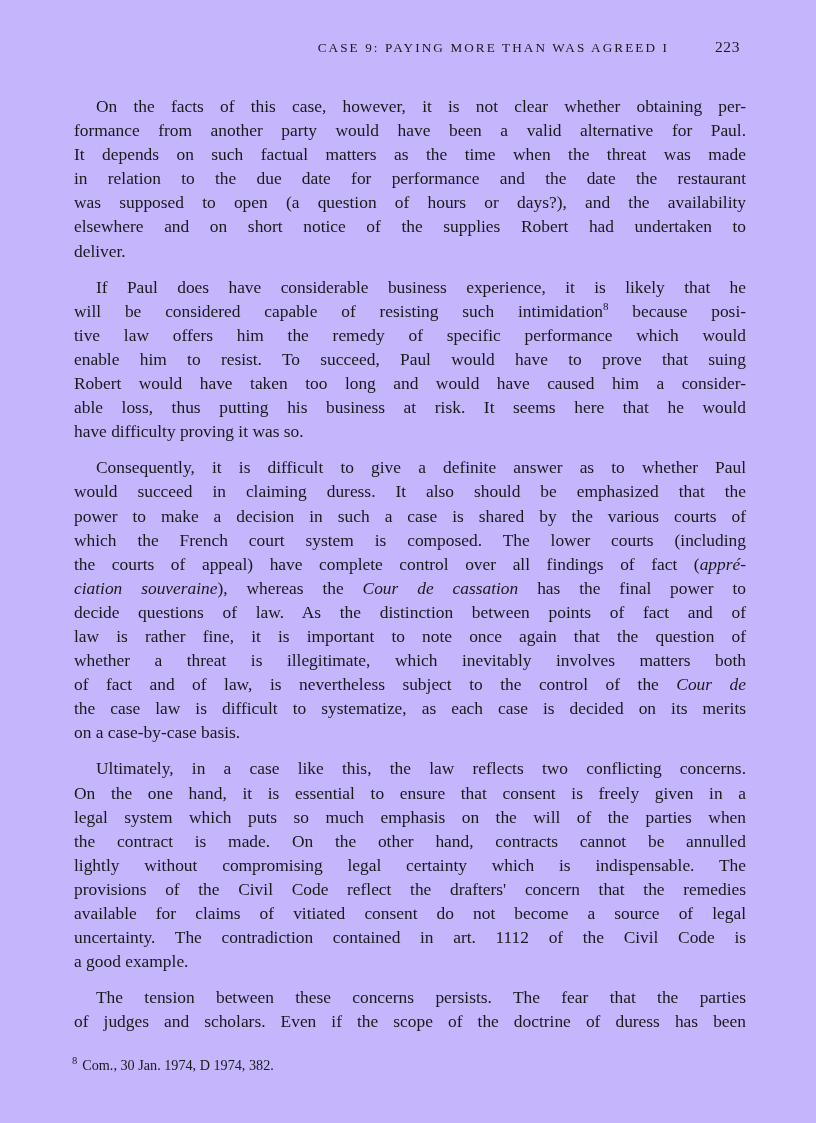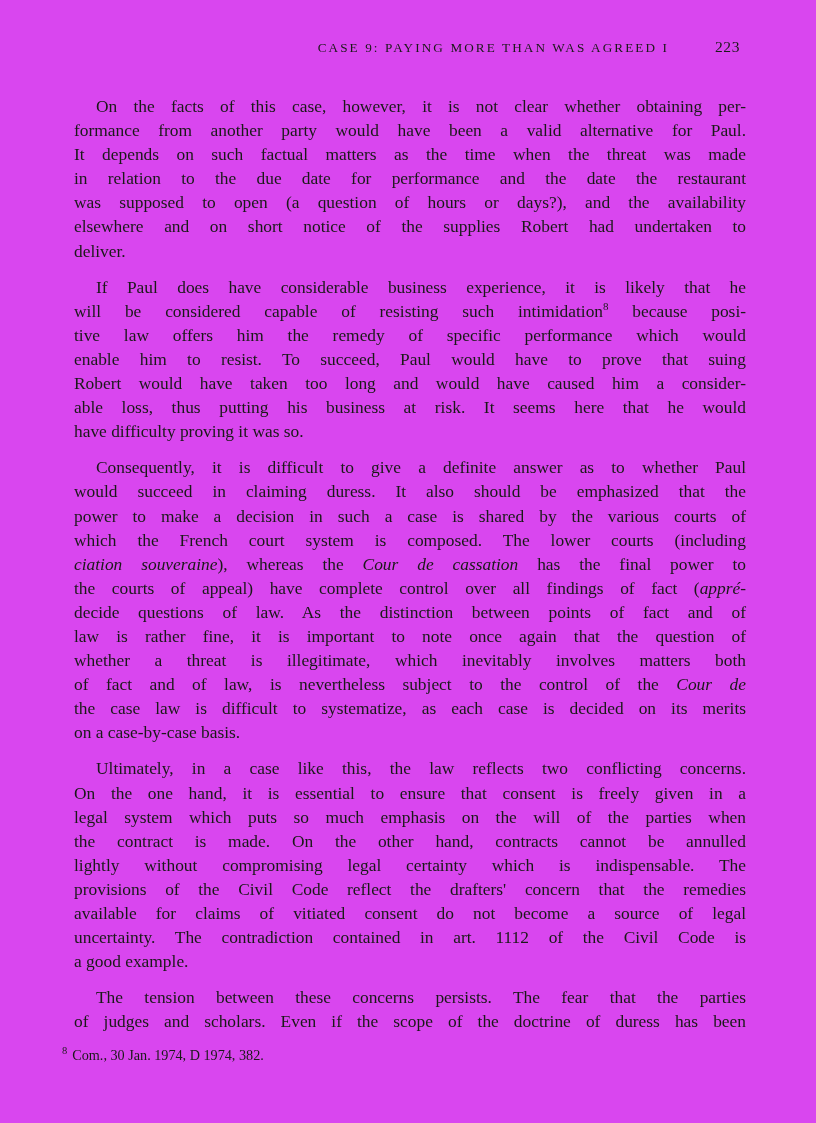--- a/index.html
+++ b/index.html
@@ -16,21 +16,21 @@
     color: #1a1a18;
     -webkit-font-smoothing: antialiased;
   }
 
   .page {
     position: absolute;
     left: 0;
     top: 0;
     width: 816px;
     height: 1123px;
-    background: #d946ef;
+    background: #c4b5fd;
   }
 
   
   .running-head {
     position: absolute;
     left: 62px;
     top: 38px;
     width: 695px;
     height: 20px;
     display: flex;
@@ -89,21 +89,21 @@
   }
 
   
   .footnote-area {
     position: absolute;
     left: 62px;
     top: 1046px;
     width: 696px;
   }
   .footnote {
-    margin: 0;
+    margin: 10px;
     font-size: 14.2px;
     line-height: 19px;
     white-space: nowrap;
   }
   .footnote .fn-num {
     font-size: 10.5px;
     vertical-align: super;
     line-height: 0;
     margin-right: 5px;
   }
@@ -138,22 +138,22 @@
       <span class="ln j">Robert would have taken too long and would have caused him a consider-</span>
       <span class="ln j">able loss, thus putting his business at risk. It seems here that he would</span>
       <span class="ln last">have difficulty proving it was so.</span>
     </p>
 
     <p class="para">
       <span class="ln j"><span style="display:inline-block;width:22px"></span><span>Consequently, it is difficult to give a definite answer as to whether Paul</span></span>
       <span class="ln j">would succeed in claiming duress. It also should be emphasized that the</span>
       <span class="ln j">power to make a decision in such a case is shared by the various courts of</span>
       <span class="ln j">which the French court system is composed. The lower courts (including</span>
+      <span class="ln j">the courts of appeal) have complete control over all findings of fact (<i>appré-</i></span>
       <span class="ln j"><i>ciation souveraine</i>), whereas the <i>Cour de cassation</i> has the final power to</span>
-      <span class="ln j">the courts of appeal) have complete control over all findings of fact (<i>appré-</i></span>
       <span class="ln j">decide questions of law. As the distinction between points of fact and of</span>
       <span class="ln j">law is rather fine, it is important to note once again that the question of</span>
       <span class="ln j">whether a threat is illegitimate, which inevitably involves matters both</span>
       <span class="ln j">of fact and of law, is nevertheless subject to the control of the <i>Cour de</i></span>
       <span class="ln j">the case law is difficult to systematize, as each case is decided on its merits</span>
       <span class="ln last">on a case-by-case basis.</span>
     </p>
 
     <p class="para">
       <span class="ln j"><span style="display:inline-block;width:22px"></span><span>Ultimately, in a case like this, the law reflects two conflicting concerns.</span></span>

